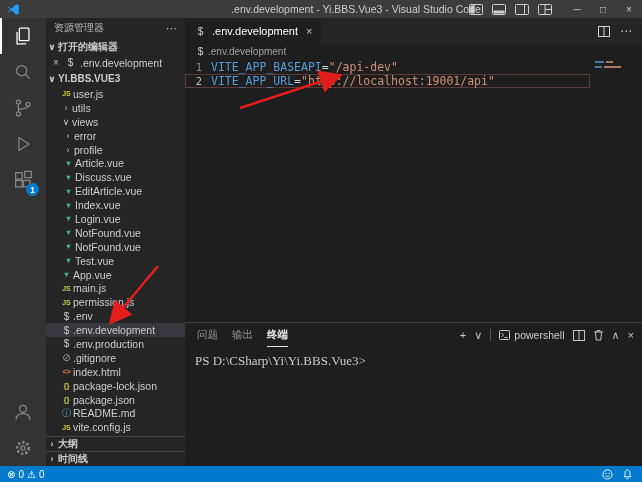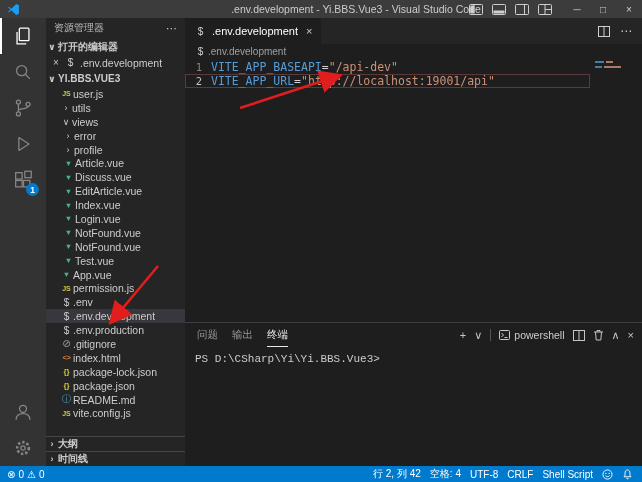--- a/index.html
+++ b/index.html
@@ -70,27 +70,27 @@
 .mm-row{display:flex;gap:2px;margin-bottom:3px;}
 .mm-row i{display:block;height:2px;}
 .mm-k{background:#569cd6;opacity:.75;}
 .mm-v{background:#ce9178;opacity:.8;}
 
 
 .panel{height:144px;flex:0 0 144px;border-top:1px solid #3e3e42;display:flex;flex-direction:column;}
 .panel-header{height:24px;flex:0 0 24px;display:flex;align-items:center;padding:0 8px 0 12px;}
 .panel-tabs{display:flex;gap:14px;height:100%;}
 .panel-tab{display:flex;align-items:center;font-size:10.5px;color:#969696;border-bottom:1px solid transparent;}
-.panel-tab.active{color:#e7e7e7;border-bottom-color:#e7e7e7;}
+.panel-tab.active{color:#e7e7e7;border-bottom-color:#e7e7e7;font-weight:bold;}
 .panel-actions{margin-left:auto;display:flex;align-items:center;gap:8px;color:#c5c5c5;}
 .pa{font-size:11px;}
 .pa-sep{width:1px;height:12px;background:#555555;}
 .ps-item{display:flex;align-items:center;gap:4px;font-size:10.5px;color:#cccccc;}
 .panel-actions svg{display:block;}
-.terminal{flex:1;font-family:Liberation Mono, monospace;font-size:11px;padding:6px 10px;color:#cccccc;}
+.terminal{flex:1;font-family:Liberation Serif, serif;font-size:13px;padding:6px 10px;color:#cccccc;}
 
 
 .statusbar{height:16px;flex:0 0 16px;background:#007acc;color:#ffffff;display:flex;align-items:center;font-size:10px;}
 .sb-left{display:flex;align-items:center;padding-left:7px;}
 .problems{display:flex;align-items:center;gap:3px;}
 .sb-right{margin-left:auto;display:flex;align-items:center;gap:9px;padding-right:9px;}
 .sb-right-items{display:flex;align-items:center;gap:9px;white-space:nowrap;}
 .sb-ico svg{display:block;}
 </style>
 </head>
@@ -258,20 +258,24 @@
             <span class="ficon vue">▼</span>
             <span class="lbl">NotFound.vue</span>
           </div>
           <div class="tree-row lvl1">
             <span class="ficon vue">▼</span>
             <span class="lbl">Test.vue</span>
           </div>
           <div class="tree-row lvl0">
             <span class="ficon vue">▼</span>
             <span class="lbl">App.vue</span>
+          </div>
+          <div class="tree-row lvl0">
+            <span class="ficon js">JS</span>
+            <span class="lbl">main.js</span>
           </div>
           <div class="tree-row lvl0">
             <span class="ficon js">JS</span>
             <span class="lbl">permission.js</span>
           </div>
           <div class="tree-row lvl0">
             <span class="ficon env">$</span>
             <span class="lbl">.env</span>
           </div>
           <div class="tree-row lvl0 selected">
@@ -400,27 +404,20 @@
   <div class="statusbar">
     <div class="sb-left">
       <span class="problems">
         <span>⊗</span>
         <span>0</span>
         <span>⚠</span>
         <span>0</span>
       </span>
     </div>
     <div class="sb-right">
-      <div class="sb-right-items">
-          <span class="sb-item">行 2, 列 42</span>
-          <span class="sb-item">空格: 4</span>
-          <span class="sb-item">UTF-8</span>
-          <span class="sb-item">CRLF</span>
-          <span class="sb-item">Shell Script</span>
-        </div>
       <span class="sb-ico">
         <svg width="11" height="11" viewBox="0 0 12 12" fill="none" stroke="#ffffff">
             <circle cx="6" cy="6" r="5"></circle>
             <circle cx="4.2" cy="4.8" r="0.7" fill="#ffffff" stroke="none"></circle>
             <circle cx="7.8" cy="4.8" r="0.7" fill="#ffffff" stroke="none"></circle>
             <path d="M3.8 7.3 C4.6 8.6 7.4 8.6 8.2 7.3"></path>
           </svg>
       </span>
       <span class="sb-ico">
         <svg width="11" height="12" viewBox="0 0 12 12" fill="none" stroke="#ffffff">

